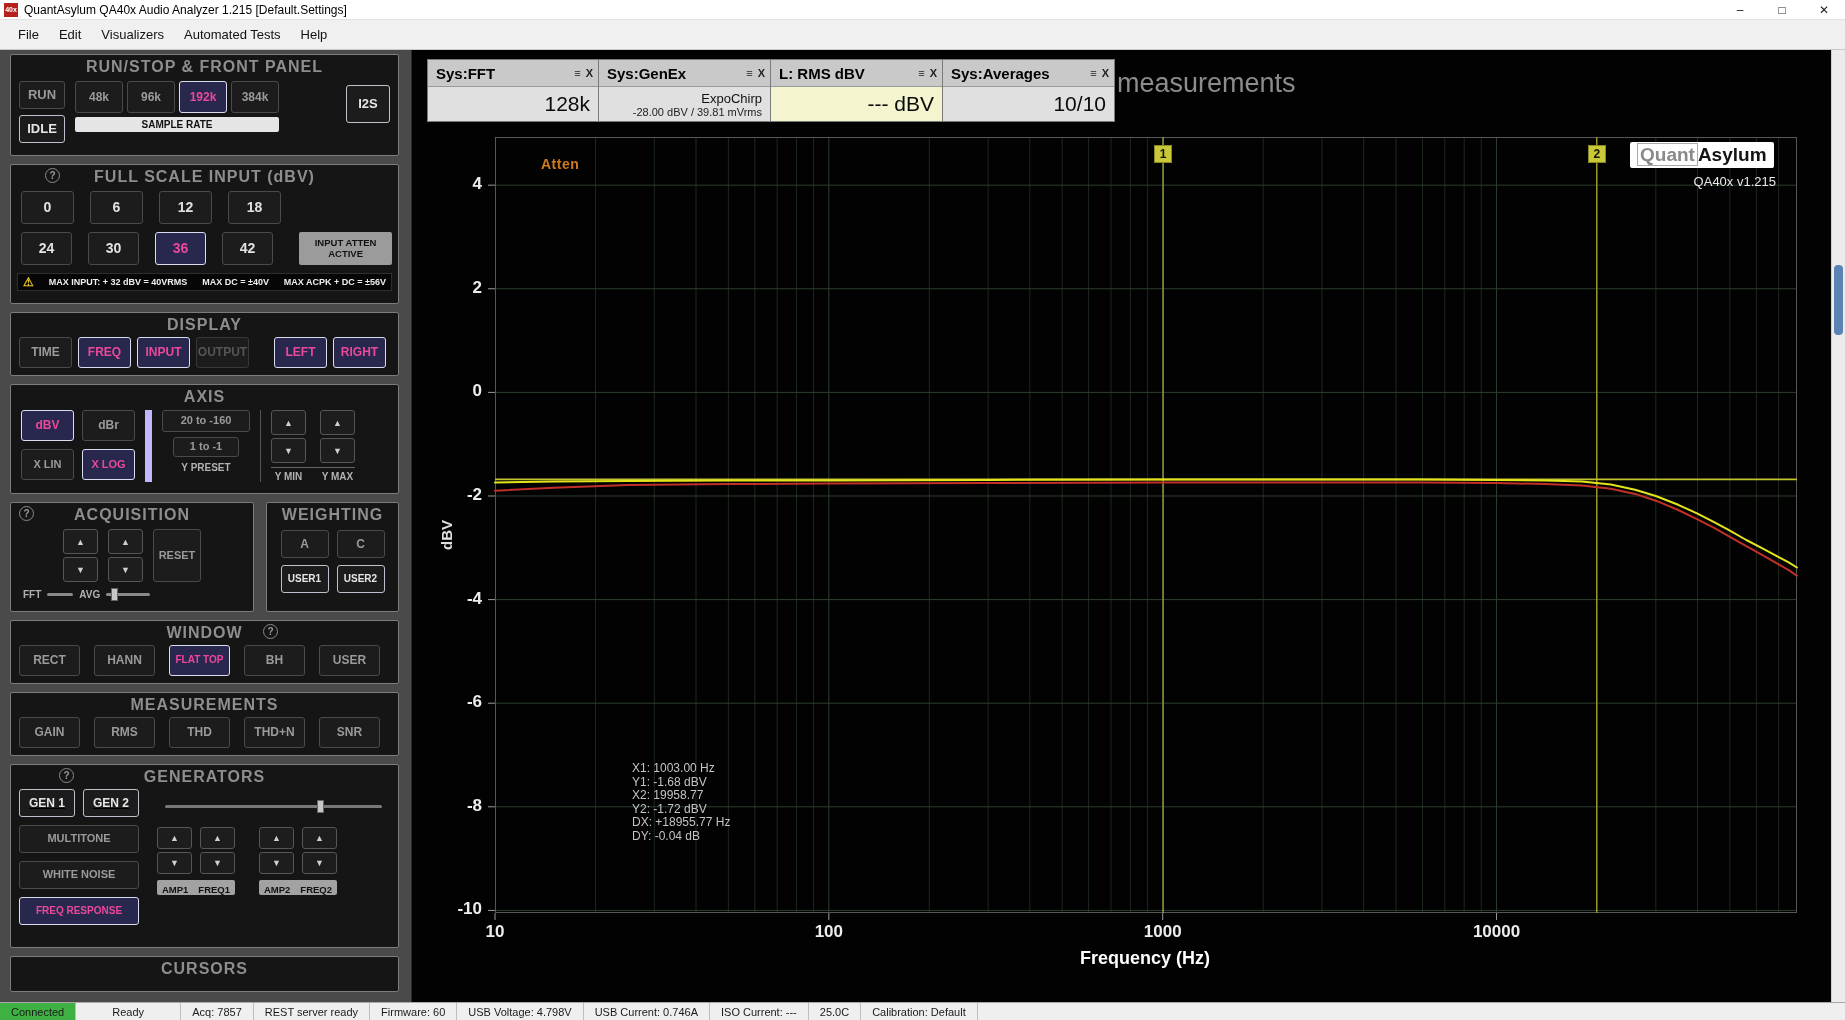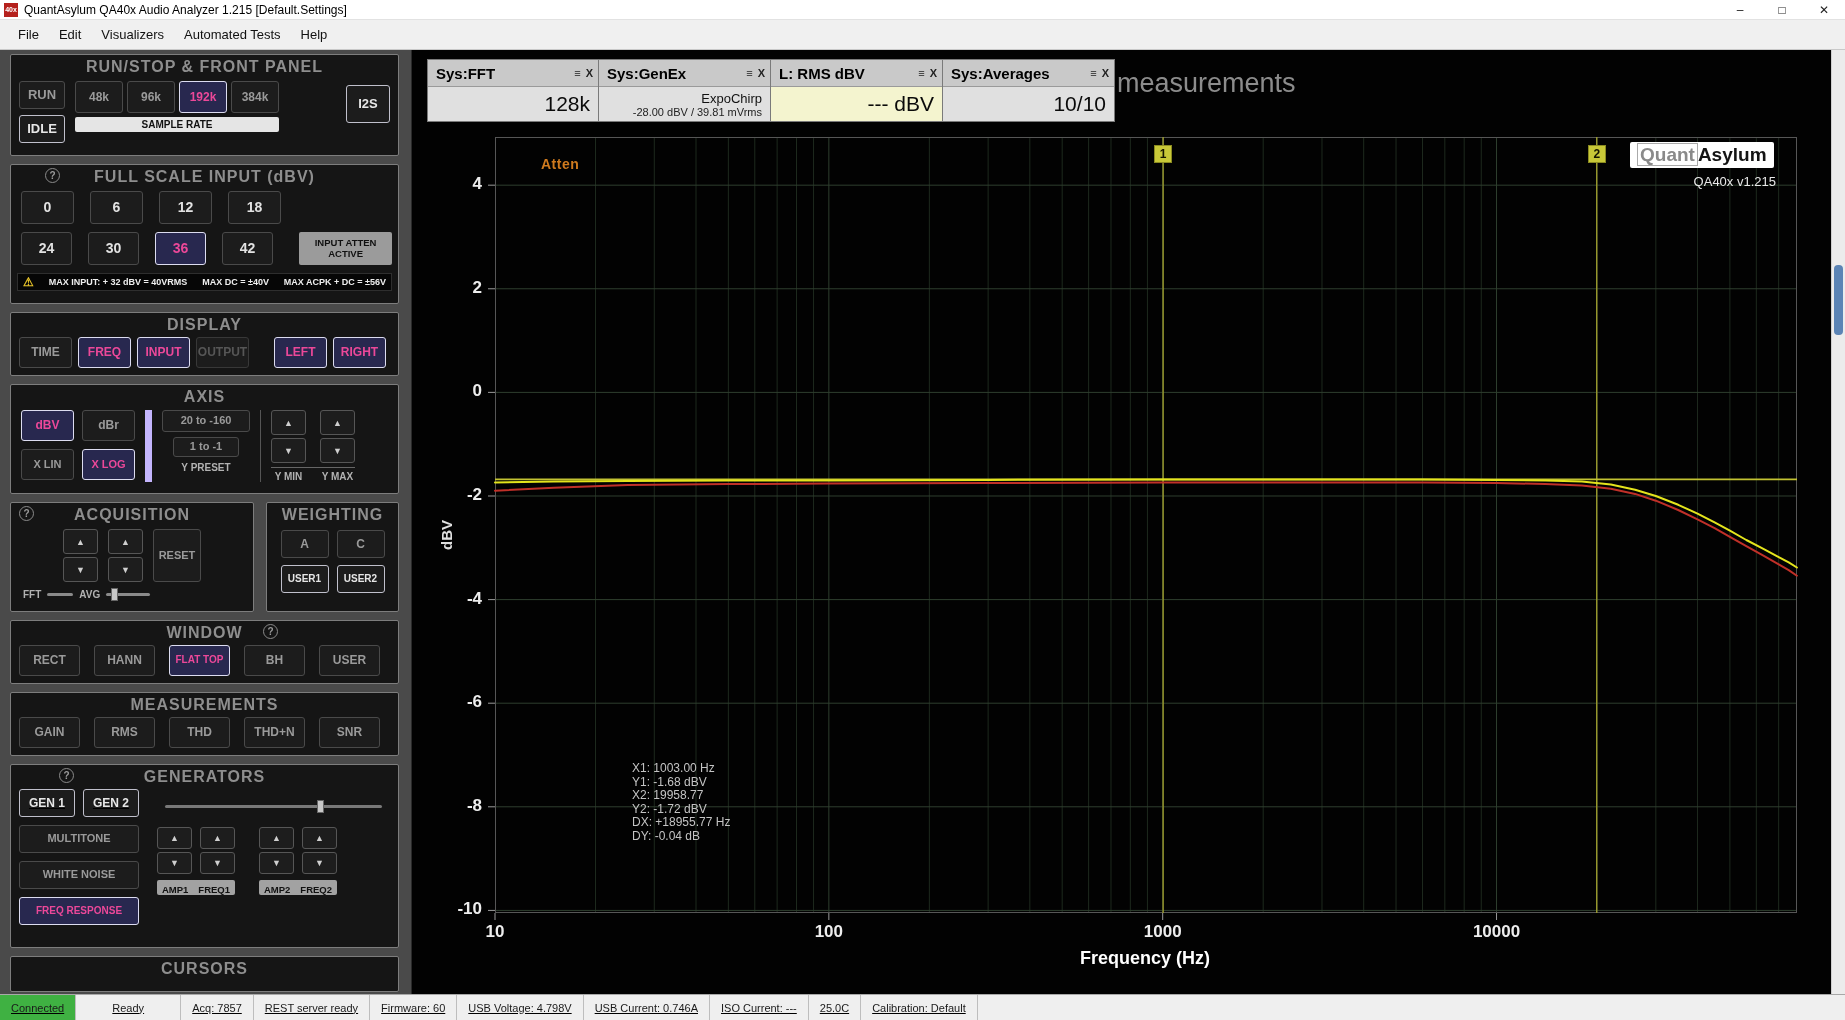--- a/index.html
+++ b/index.html
@@ -98,21 +98,21 @@
   .cursor-info{position:absolute;left:220px;top:712px;color:#c4c4c4;font-size:12px;line-height:13.5px;}
   .logo{position:absolute;left:1218px;top:92px;background:#ffffff;padding:2px 7px;border-radius:2px;font-size:19px;white-space:nowrap;z-index:3;}
   .logo-quant{color:#8a8a8a;font-weight:bold;border:1px solid #aaaaaa;padding:0 2px;}
   .logo-asylum{color:#141414;font-weight:bold;}
   .logo-version{position:absolute;left:1218px;top:124px;width:146px;text-align:right;color:#e8e8e8;font-size:13px;}
 
   .vscroll{position:absolute;right:0;top:0;bottom:0;width:14px;background:#ececec;border-left:1px solid #cfcfcf;}
   .vthumb{position:absolute;top:215px;left:2px;width:9px;height:70px;background:#5b84b5;border-radius:4px;}
 
   
-  .statusbar{position:absolute;left:0;right:0;bottom:0;height:26px;background:#efefef;border-top:1px solid #a8a8a8;display:flex;align-items:stretch;text-decoration:underline;}
+  .statusbar{position:absolute;left:0;right:0;bottom:0;height:18px;background:#efefef;border-top:1px solid #a8a8a8;display:flex;align-items:stretch;}
   .seg{padding:0 11px;border-right:1px solid #bdbdbd;display:flex;align-items:center;font-size:11px;color:#1a1a1a;white-space:nowrap;}
   .seg-green{background:#3fb142;min-width:72px;justify-content:center;}
   .w-ready{min-width:105px;justify-content:center;}
 </style>
 </head>
 <body>
 
 <div class="app">
 
   <div class="titlebar">

